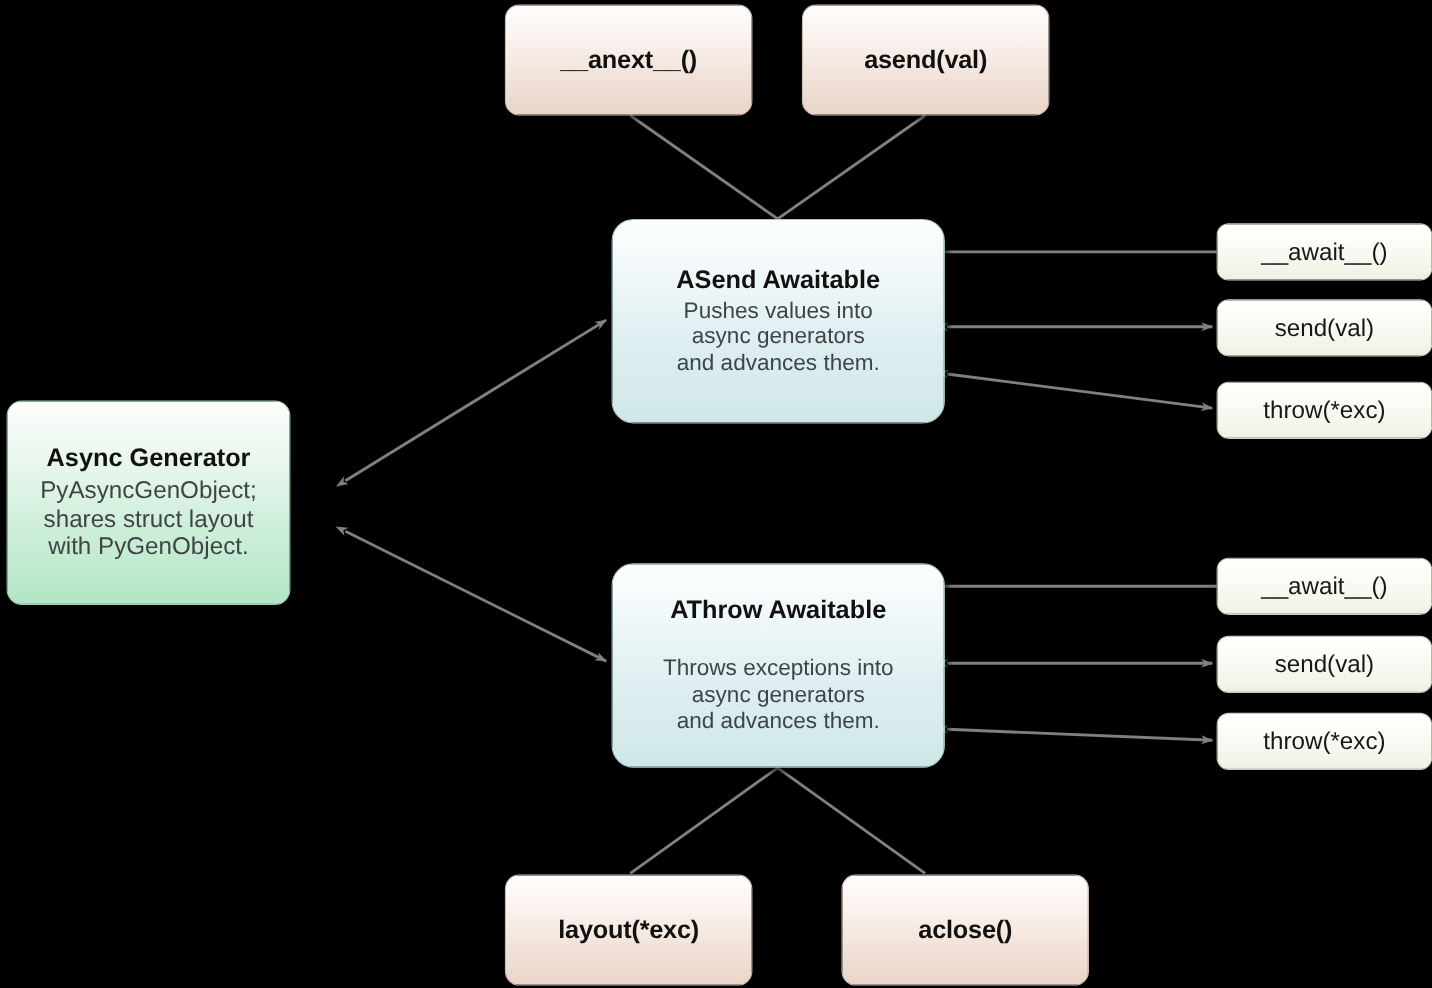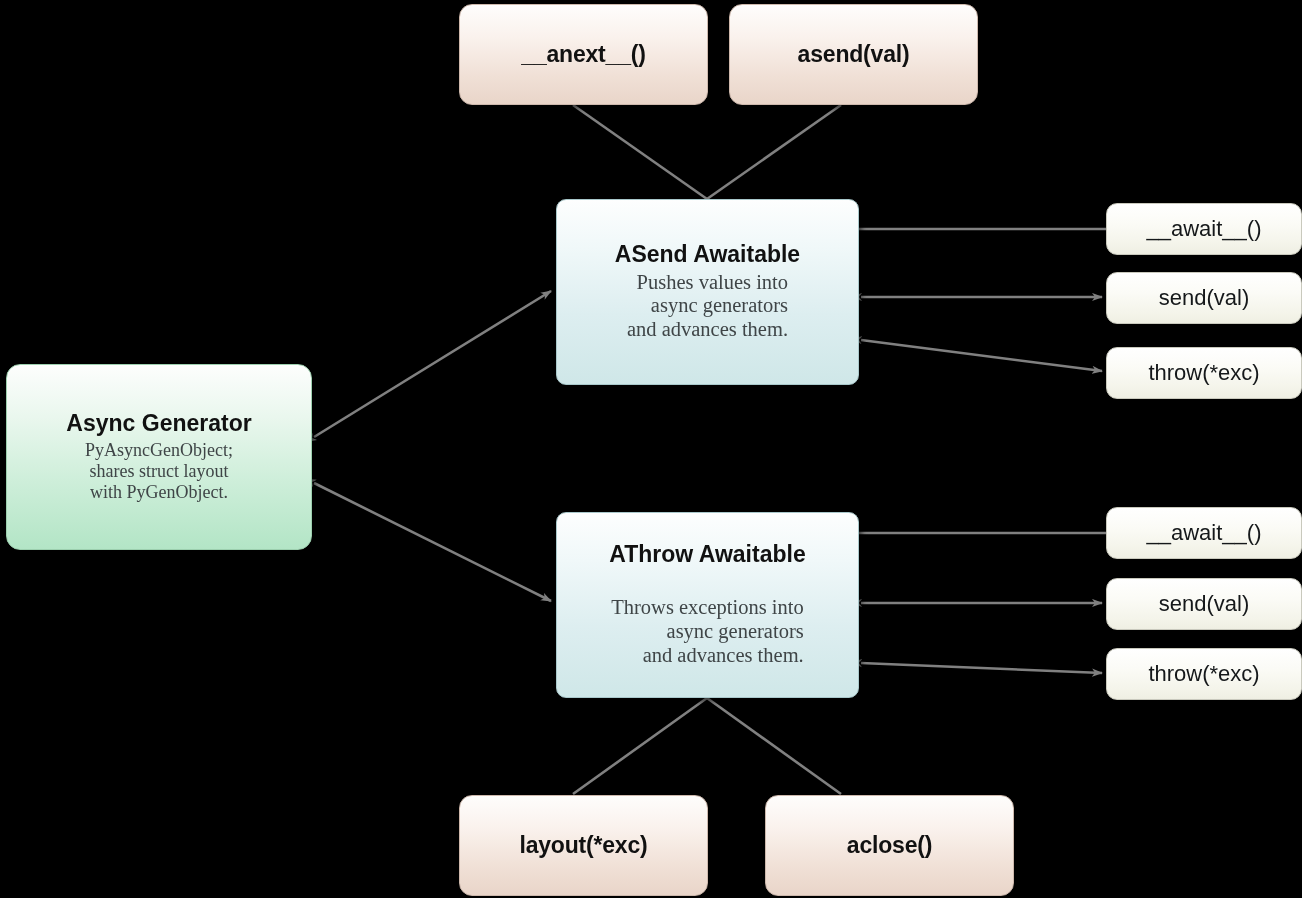--- a/index.html
+++ b/index.html
@@ -38,50 +38,48 @@
   }
   .node .title {
     font-weight: bold;
     color: #111111;
     line-height: 1.12;
   }
   .node .desc {
     color: #3f4547;
     line-height: 1.16;
     margin-top: 1px;
-    font-family: Liberation Serif, serif;
   }
 
   
   .n-gen {
     left: 6px; top: 364px;
-    width: 306px; height: 186px;
+    width: 258px; height: 186px;
     background: linear-gradient(to bottom, #fdfefd 0%, #eaf7ee 28%, #cdeed9 64%, #b3e5c6 100%);
     border-color: #9ccfae;
     border-radius: 14px;
   }
   .n-gen .title { font-size: 23px; margin-bottom: 2px; }
-  .n-gen .desc  { font-size: 18px; }
+  .n-gen .desc  { font-size: 22px; }
 
   
   .n-await {
     width: 303px; height: 186px;
     background: linear-gradient(to bottom, #fdfefe 0%, #f0f8f9 26%, #ddeef0 62%, #cfe7e8 100%);
     border-color: #a9c8cb;
-    border-radius: 10px;
-    text-align: right;
+    border-radius: 20px;
   }
   .n-asend  { left: 556px; top: 199px; }
   .n-athrow { left: 556px; top: 512px; gap: 25px; }
   .n-await .title { font-size: 23px; margin-bottom: 2px; }
   .n-await .desc  { font-size: 20.5px; }
 
   
   .n-peach {
-    width: 249px; height: 101px;
+    width: 225px; height: 101px;
     background: linear-gradient(to bottom, #fefdfc 0%, #faf2ed 32%, #f0e0d6 72%, #e9d5c9 100%);
     border-color: #cdb8ac;
     border-radius: 13px;
   }
   .n-peach .title { font-size: 23px; letter-spacing: -0.2px; }
   .n-anext  { left: 459px; top: 4px; }
   .n-asendm { left: 729px; top: 4px; justify-content: center; }
   .n-athrowm{ left: 459px; top: 795px; }
   .n-aclose { left: 729px; top: 795px; margin-left: 36px; }
 

